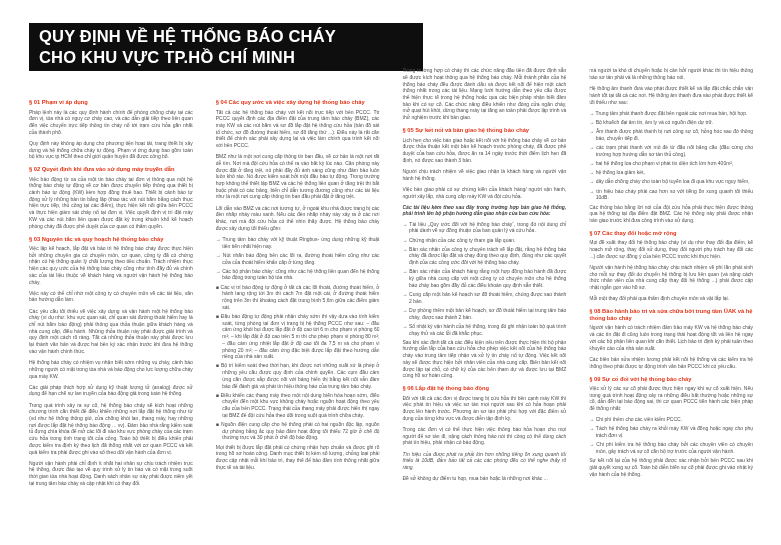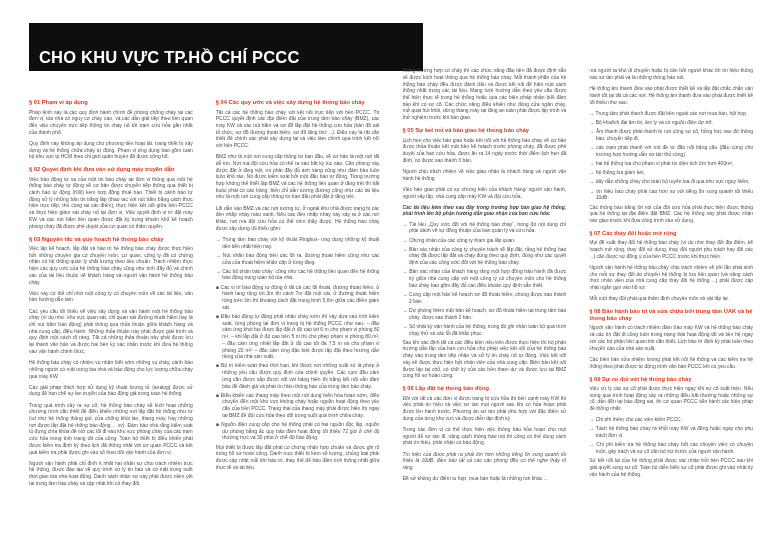--- a/index.html
+++ b/index.html
@@ -34,22 +34,22 @@
   .emph { font-weight:700; font-style:italic; color:#3c3c3c; margin:0 0 7px; }
   .item { margin:0 0 5px; padding-left:13px; text-indent:-13px; }
   .ital { font-style:italic; }
 </style>
 </head>
 <body>
 
 <div class="page">
   <div class="masthead">
     <div class="title">
-      <br>
-      <span>CHO KHU VỰC TP.HỒ CHÍ PCCC</span>
+      <span>QUY ĐỊNH VỀ HỆ THỐNG BÁO CHÁY</span><br>
+      <span>CHO KHU VỰC TP.HỒ CHÍ MINH</span>
     </div>
   </div>
   <div class="columns">
     <div class="col offset">
         <div class="sec-heading">§ 01 Phạm vi áp dụng</div>
         <div class="para">Pháp lệnh này là các quy định hành chính để phòng chống cháy tại các đơn vị, tòa nhà có nguy cơ cháy cao, và các dẫn giải tiếp theo liên quan đến việc chuyển trực tiếp thông tin cháy nổ tới trạm cứu hỏa gần nhất của thành phố.</div>
         <div class="para">Quy định này không áp dụng cho phương tiện hoạt tải, trang thiết bị xây dựng và hệ thống chữa cháy tự động. Phạm vi ứng dụng bao gồm toàn bộ khu vực tp.HCM theo chỉ giới quận huyện đã được công bố.</div>
         <div class="sec-heading">§ 02 Quyết định khi đưa vào sử dụng máy truyền dẫn</div>
         <div class="para">Việc báo động từ xa của một tin báo cháy tại đơn vị thông qua một hệ thống báo cháy tự động về cơ bản được chuyển tiếp thông qua thiết bị cảnh báo tự động (KW) kèm hợp đồng thuê bao. Thiết bị cảnh báo tự động xử lý những bản tin bằng lặp (thao tác với nút bấm bằng cách thực hiện trực tiếp, thủ công tại các điểm), thực hiện kết nối giữa bên PCCC và thực hiện giám sát cháy nổ tại đơn vị. Việc quyết định vị trí đặt máy KW và các nút bấm liên quan được đặt ký trong khuôn khổ kế hoạch phòng cháy đã được phê duyệt của cơ quan có thẩm quyền.</div>
         <div class="sec-heading">§ 03 Nguyên tắc và quy hoạch hệ thống báo cháy</div>

